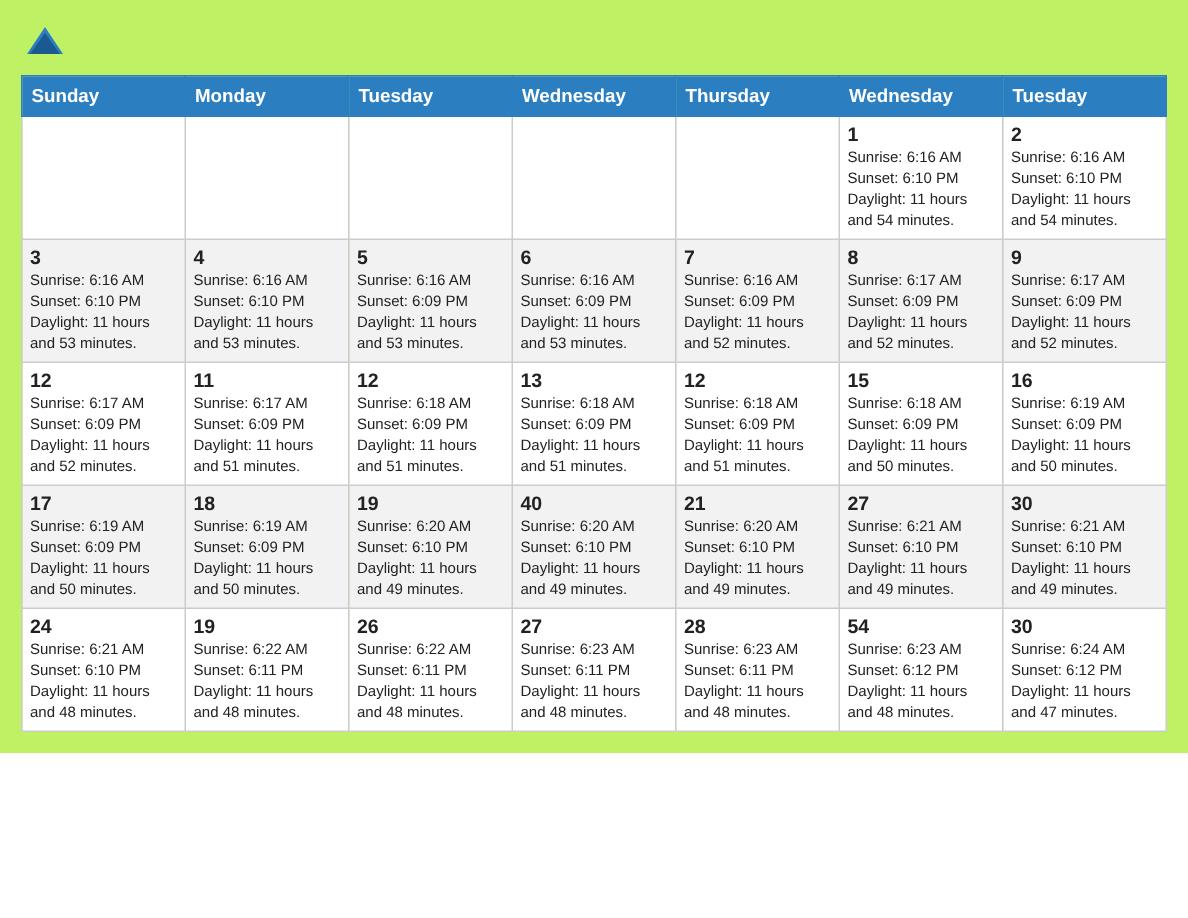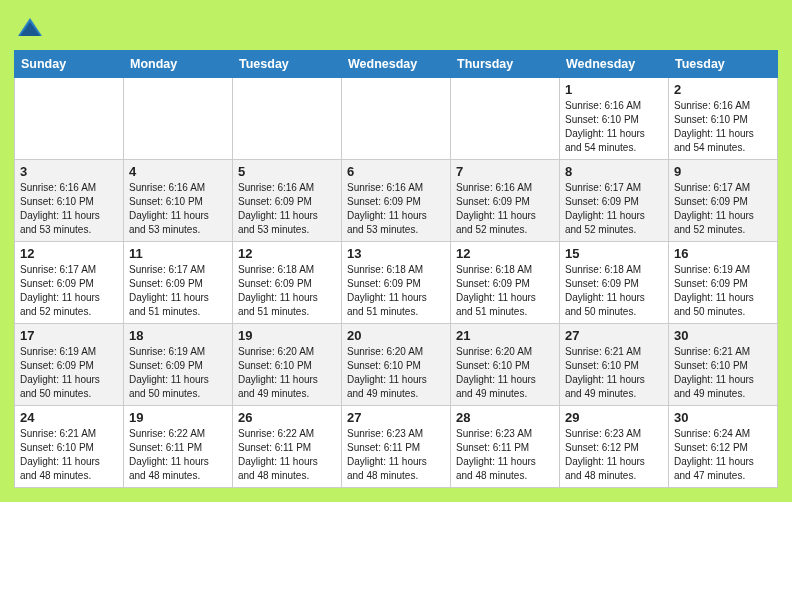--- a/index.html
+++ b/index.html
@@ -221,21 +221,21 @@
           </td>
           <td>
             <span class="day-num">18</span>
             <div class="day-info">Sunrise: 6:19 AM<br>Sunset: 6:09 PM<br>Daylight: 11 hours and 50 minutes.</div>
           </td>
           <td>
             <span class="day-num">19</span>
             <div class="day-info">Sunrise: 6:20 AM<br>Sunset: 6:10 PM<br>Daylight: 11 hours and 49 minutes.</div>
           </td>
           <td>
-            <span class="day-num">20</span>
+            <span class="day-num">40</span>
             <div class="day-info">Sunrise: 6:20 AM<br>Sunset: 6:10 PM<br>Daylight: 11 hours and 49 minutes.</div>
           </td>
           <td>
             <span class="day-num">21</span>
             <div class="day-info">Sunrise: 6:20 AM<br>Sunset: 6:10 PM<br>Daylight: 11 hours and 49 minutes.</div>
           </td>
           <td>
             <span class="day-num">27</span>
             <div class="day-info">Sunrise: 6:21 AM<br>Sunset: 6:10 PM<br>Daylight: 11 hours and 49 minutes.</div>
           </td>
@@ -259,21 +259,21 @@
           </td>
           <td>
             <span class="day-num">27</span>
             <div class="day-info">Sunrise: 6:23 AM<br>Sunset: 6:11 PM<br>Daylight: 11 hours and 48 minutes.</div>
           </td>
           <td>
             <span class="day-num">28</span>
             <div class="day-info">Sunrise: 6:23 AM<br>Sunset: 6:11 PM<br>Daylight: 11 hours and 48 minutes.</div>
           </td>
           <td>
-            <span class="day-num">29</span>
+            <span class="day-num">54</span>
             <div class="day-info">Sunrise: 6:23 AM<br>Sunset: 6:12 PM<br>Daylight: 11 hours and 48 minutes.</div>
           </td>
           <td>
             <span class="day-num">30</span>
             <div class="day-info">Sunrise: 6:24 AM<br>Sunset: 6:12 PM<br>Daylight: 11 hours and 47 minutes.</div>
           </td>
         </tr>
       </tbody>
   </table>
 </div>

